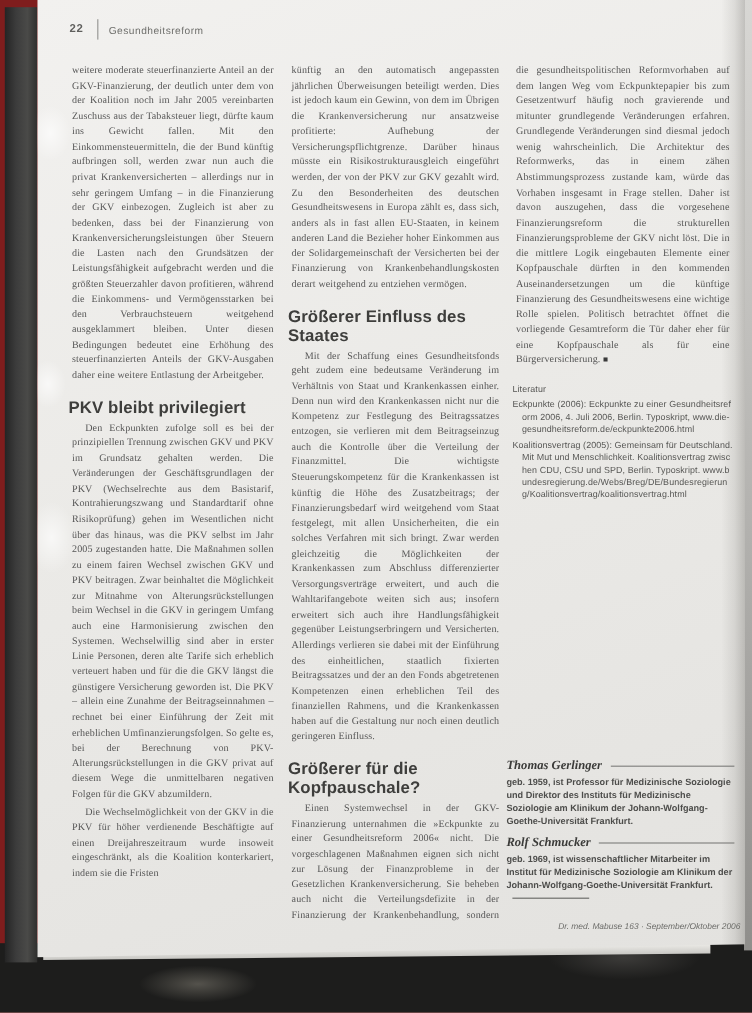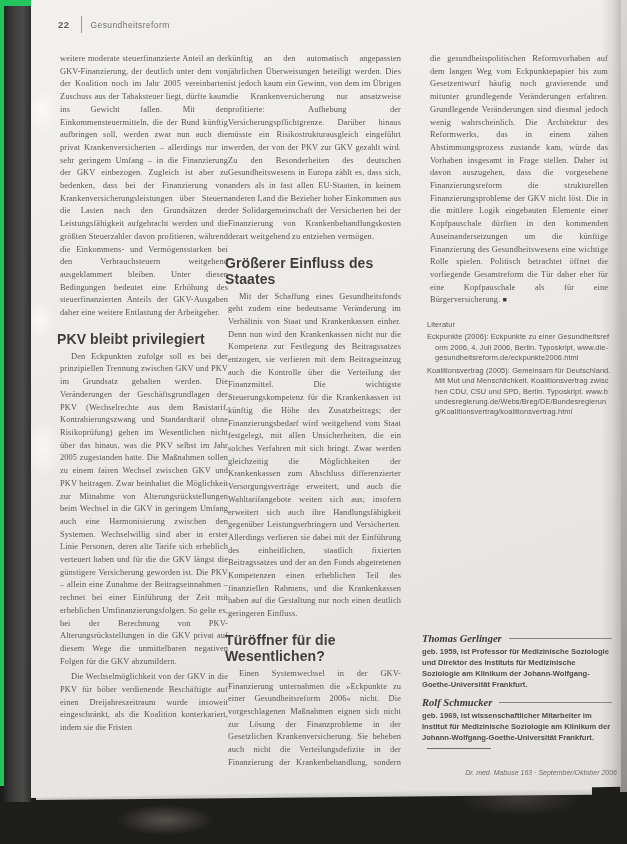--- a/index.html
+++ b/index.html
@@ -1,18 +1,18 @@
 <!DOCTYPE html>
 <html lang="de"><head>
 <meta charset="utf-8">
 <style>
   html,body { margin:0; padding:0; background:#e0e0de; }
   .canvas {
     position:relative; width:627px; height:844px; overflow:hidden;
-    background:#22c55e; font-family:"Liberation Serif", serif;
+    background:#7f1d1d; font-family:"Liberation Serif", serif;
   }
   
   .dark-bottom {
     position:absolute; left:0; top:786px; width:627px; height:58px;
     background:
       radial-gradient(70px 22px at 165px 34px, #54524c, rgba(0,0,0,0) 70%),
       radial-gradient(90px 26px at 520px 12px, #3c3b39, rgba(0,0,0,0) 70%),
       #1d1d1c;
     z-index:0;
   }
@@ -52,21 +52,21 @@
   
   .hdr { position:absolute; left:27px; top:16px; display:flex; align-items:center;
          font-family:"Liberation Sans", sans-serif; filter:blur(0.3px); }
   .pagenum { font-size:9.5px; font-weight:bold; color:#5f5f5d; letter-spacing:0.5px; }
   .hdr-div { width:1px; height:17px; background:#9a9a97; margin:0 9px 0 11px; }
   .section-lbl { font-size:8.5px; color:#6f6f6c; letter-spacing:0.4px; }
 
   
   .col { position:absolute; top:50px; overflow:hidden; }
   .col1 { left:26px;  width:174px; height:716px; }
-  .col2 { left:194px; width:179px; height:718px; }
+  .col2 { left:209px; width:179px; height:718px; }
   .col3 { left:396px; width:184px; height:716px; }
   .body-txt p {
     margin:3px; font-size:8.4px; line-height:12.7px; text-align:justify;
     color:#565656; letter-spacing:0.1px; hyphens:auto;
   }
   .body-txt { filter:blur(0.34px); }
   .ind { text-indent:11px; }
   h3.subhead {
     font-family:"Liberation Sans", sans-serif; font-size:14px; font-weight:bold;
     color:#3e3e3c; margin:11px 0 4px 0; letter-spacing:0.1px;
@@ -119,21 +119,21 @@
       <p>weitere moderate steuerfinanzierte Anteil an der GKV-Finanzierung, der deutlich unter dem von der Koalition noch im Jahr 2005 vereinbarten Zuschuss aus der Tabaksteuer liegt, dürfte kaum ins Gewicht fallen. Mit den Einkommensteuermitteln, die der Bund künftig aufbringen soll, werden zwar nun auch die privat Krankenversicherten – allerdings nur in sehr geringem Umfang – in die Finanzierung der GKV einbezogen. Zugleich ist aber zu bedenken, dass bei der Finanzierung von Krankenversicherungsleistungen über Steuern die Lasten nach den Grundsätzen der Leistungsfähigkeit aufgebracht werden und die größten Steuerzahler davon profitieren, während die Einkommens- und Vermögensstarken bei den Verbrauchsteuern weitgehend ausgeklammert bleiben. Unter diesen Bedingungen bedeutet eine Erhöhung des steuerfinanzierten Anteils der GKV-Ausgaben daher eine weitere Entlastung der Arbeitgeber.</p>
       <h3 class="subhead">PKV bleibt privilegiert</h3>
       <p class="ind">Den Eckpunkten zufolge soll es bei der prinzipiellen Trennung zwischen GKV und PKV im Grundsatz gehalten werden. Die Veränderungen der Geschäftsgrundlagen der PKV (Wechselrechte aus dem Basistarif, Kontrahierungszwang und Standardtarif ohne Risikoprüfung) gehen im Wesentlichen nicht über das hinaus, was die PKV selbst im Jahr 2005 zugestanden hatte. Die Maßnahmen sollen zu einem fairen Wechsel zwischen GKV und PKV beitragen. Zwar beinhaltet die Möglichkeit zur Mitnahme von Alterungsrückstellungen beim Wechsel in die GKV in geringem Umfang auch eine Harmonisierung zwischen den Systemen. Wechselwillig sind aber in erster Linie Personen, deren alte Tarife sich erheblich verteuert haben und für die die GKV längst die günstigere Versicherung geworden ist. Die PKV – allein eine Zunahme der Beitragseinnahmen – rechnet bei einer Einführung der Zeit mit erheblichen Umfinanzierungsfolgen. So gelte es, bei der Berechnung von PKV-Alterungsrückstellungen in die GKV privat auf diesem Wege die unmittelbaren negativen Folgen für die GKV abzumildern.</p>
       <p class="ind">Die Wechselmöglichkeit von der GKV in die PKV für höher verdienende Beschäftigte auf einen Dreijahreszeitraum wurde insoweit eingeschränkt, als die Koalition konterkariert, indem sie die Fristen</p>
     </div>
 
     <div class="col col2 body-txt">
       <p>künftig an den automatisch angepassten jährlichen Überweisungen beteiligt werden. Dies ist jedoch kaum ein Gewinn, von dem im Übrigen die Krankenversicherung nur ansatzweise profitierte: Aufhebung der Versicherungspflichtgrenze. Darüber hinaus müsste ein Risikostrukturausgleich eingeführt werden, der von der PKV zur GKV gezahlt wird. Zu den Besonderheiten des deutschen Gesundheitswesens in Europa zählt es, dass sich, anders als in fast allen EU-Staaten, in keinem anderen Land die Bezieher hoher Einkommen aus der Solidargemeinschaft der Versicherten bei der Finanzierung von Krankenbehandlungskosten derart weitgehend zu entziehen vermögen.</p>
       <h3 class="subhead">Größerer Einfluss des Staates</h3>
       <p class="ind">Mit der Schaffung eines Gesundheitsfonds geht zudem eine bedeutsame Veränderung im Verhältnis von Staat und Krankenkassen einher. Denn nun wird den Krankenkassen nicht nur die Kompetenz zur Festlegung des Beitragssatzes entzogen, sie verlieren mit dem Beitragseinzug auch die Kontrolle über die Verteilung der Finanzmittel. Die wichtigste Steuerungskompetenz für die Krankenkassen ist künftig die Höhe des Zusatzbeitrags; der Finanzierungsbedarf wird weitgehend vom Staat festgelegt, mit allen Unsicherheiten, die ein solches Verfahren mit sich bringt. Zwar werden gleichzeitig die Möglichkeiten der Krankenkassen zum Abschluss differenzierter Versorgungsverträge erweitert, und auch die Wahltarifangebote weiten sich aus; insofern erweitert sich auch ihre Handlungsfähigkeit gegenüber Leistungserbringern und Versicherten. Allerdings verlieren sie dabei mit der Einführung des einheitlichen, staatlich fixierten Beitragssatzes und der an den Fonds abgetretenen Kompetenzen einen erheblichen Teil des finanziellen Rahmens, und die Krankenkassen haben auf die Gestaltung nur noch einen deutlich geringeren Einfluss.</p>
-      <h3 class="subhead">Türöffner für die Wesentlichen?</h3>
+      <h3 class="subhead">Größerer für die Kopfpauschale?</h3>
       <p class="ind">Einen Systemwechsel in der GKV-Finanzierung unternahmen die »Eckpunkte zu einer Gesundheitsreform 2006« nicht. Die vorgeschlagenen Maßnahmen eignen sich nicht zur Lösung der Finanzprobleme in der Gesetzlichen Krankenversicherung. Sie beheben auch nicht die Verteilungsdefizite in der Finanzierung der Krankenbehandlung, sondern sind eher geeignet, diese zu verschärfen. In der Vergangenheit haben</p>
     </div>
 
     <div class="col col3 body-txt">
       <p><span>die gesundheitspolitischen Reformvorhaben auf dem langen Weg vom Eckpunktepapier bis zum Gesetzentwurf häufig noch gravierende und mitunter grundlegende Veränderungen erfahren. Grundlegende Veränderungen sind diesmal jedoch wenig wahrscheinlich. Die Architektur des Reformwerks, das in einem zähen Abstimmungsprozess zustande kam, würde das Vorhaben insgesamt in Frage stellen. Daher ist davon auszugehen, dass die vorgesehene Finanzierungsreform die strukturellen Finanzierungsprobleme der GKV nicht löst. Die in die mittlere Logik eingebauten Elemente einer Kopfpauschale dürften in den kommenden Auseinandersetzungen um die künftige Finanzierung des Gesundheitswesens eine wichtige Rolle spielen. Politisch betrachtet öffnet die vorliegende Gesamtreform die Tür daher eher für eine Kopfpauschale als für eine Bürgerversicherung.</span> <span class="endmark">■</span></p>
 
       <div class="lit">
         <p class="lit-head">Literatur</p>
         <p>Eckpunkte (2006): Eckpunkte zu einer Gesundheitsreform 2006, 4. Juli 2006, Berlin. Typoskript, www.die-gesundheitsreform.de/eckpunkte2006.html</p>
         <p>Koalitionsvertrag (2005): Gemeinsam für Deutschland. Mit Mut und Menschlichkeit. Koalitionsvertrag zwischen CDU, CSU und SPD, Berlin. Typoskript. www.bundesregierung.de/Webs/Breg/DE/Bundesregierung/Koalitionsvertrag/koalitionsvertrag.html</p>

